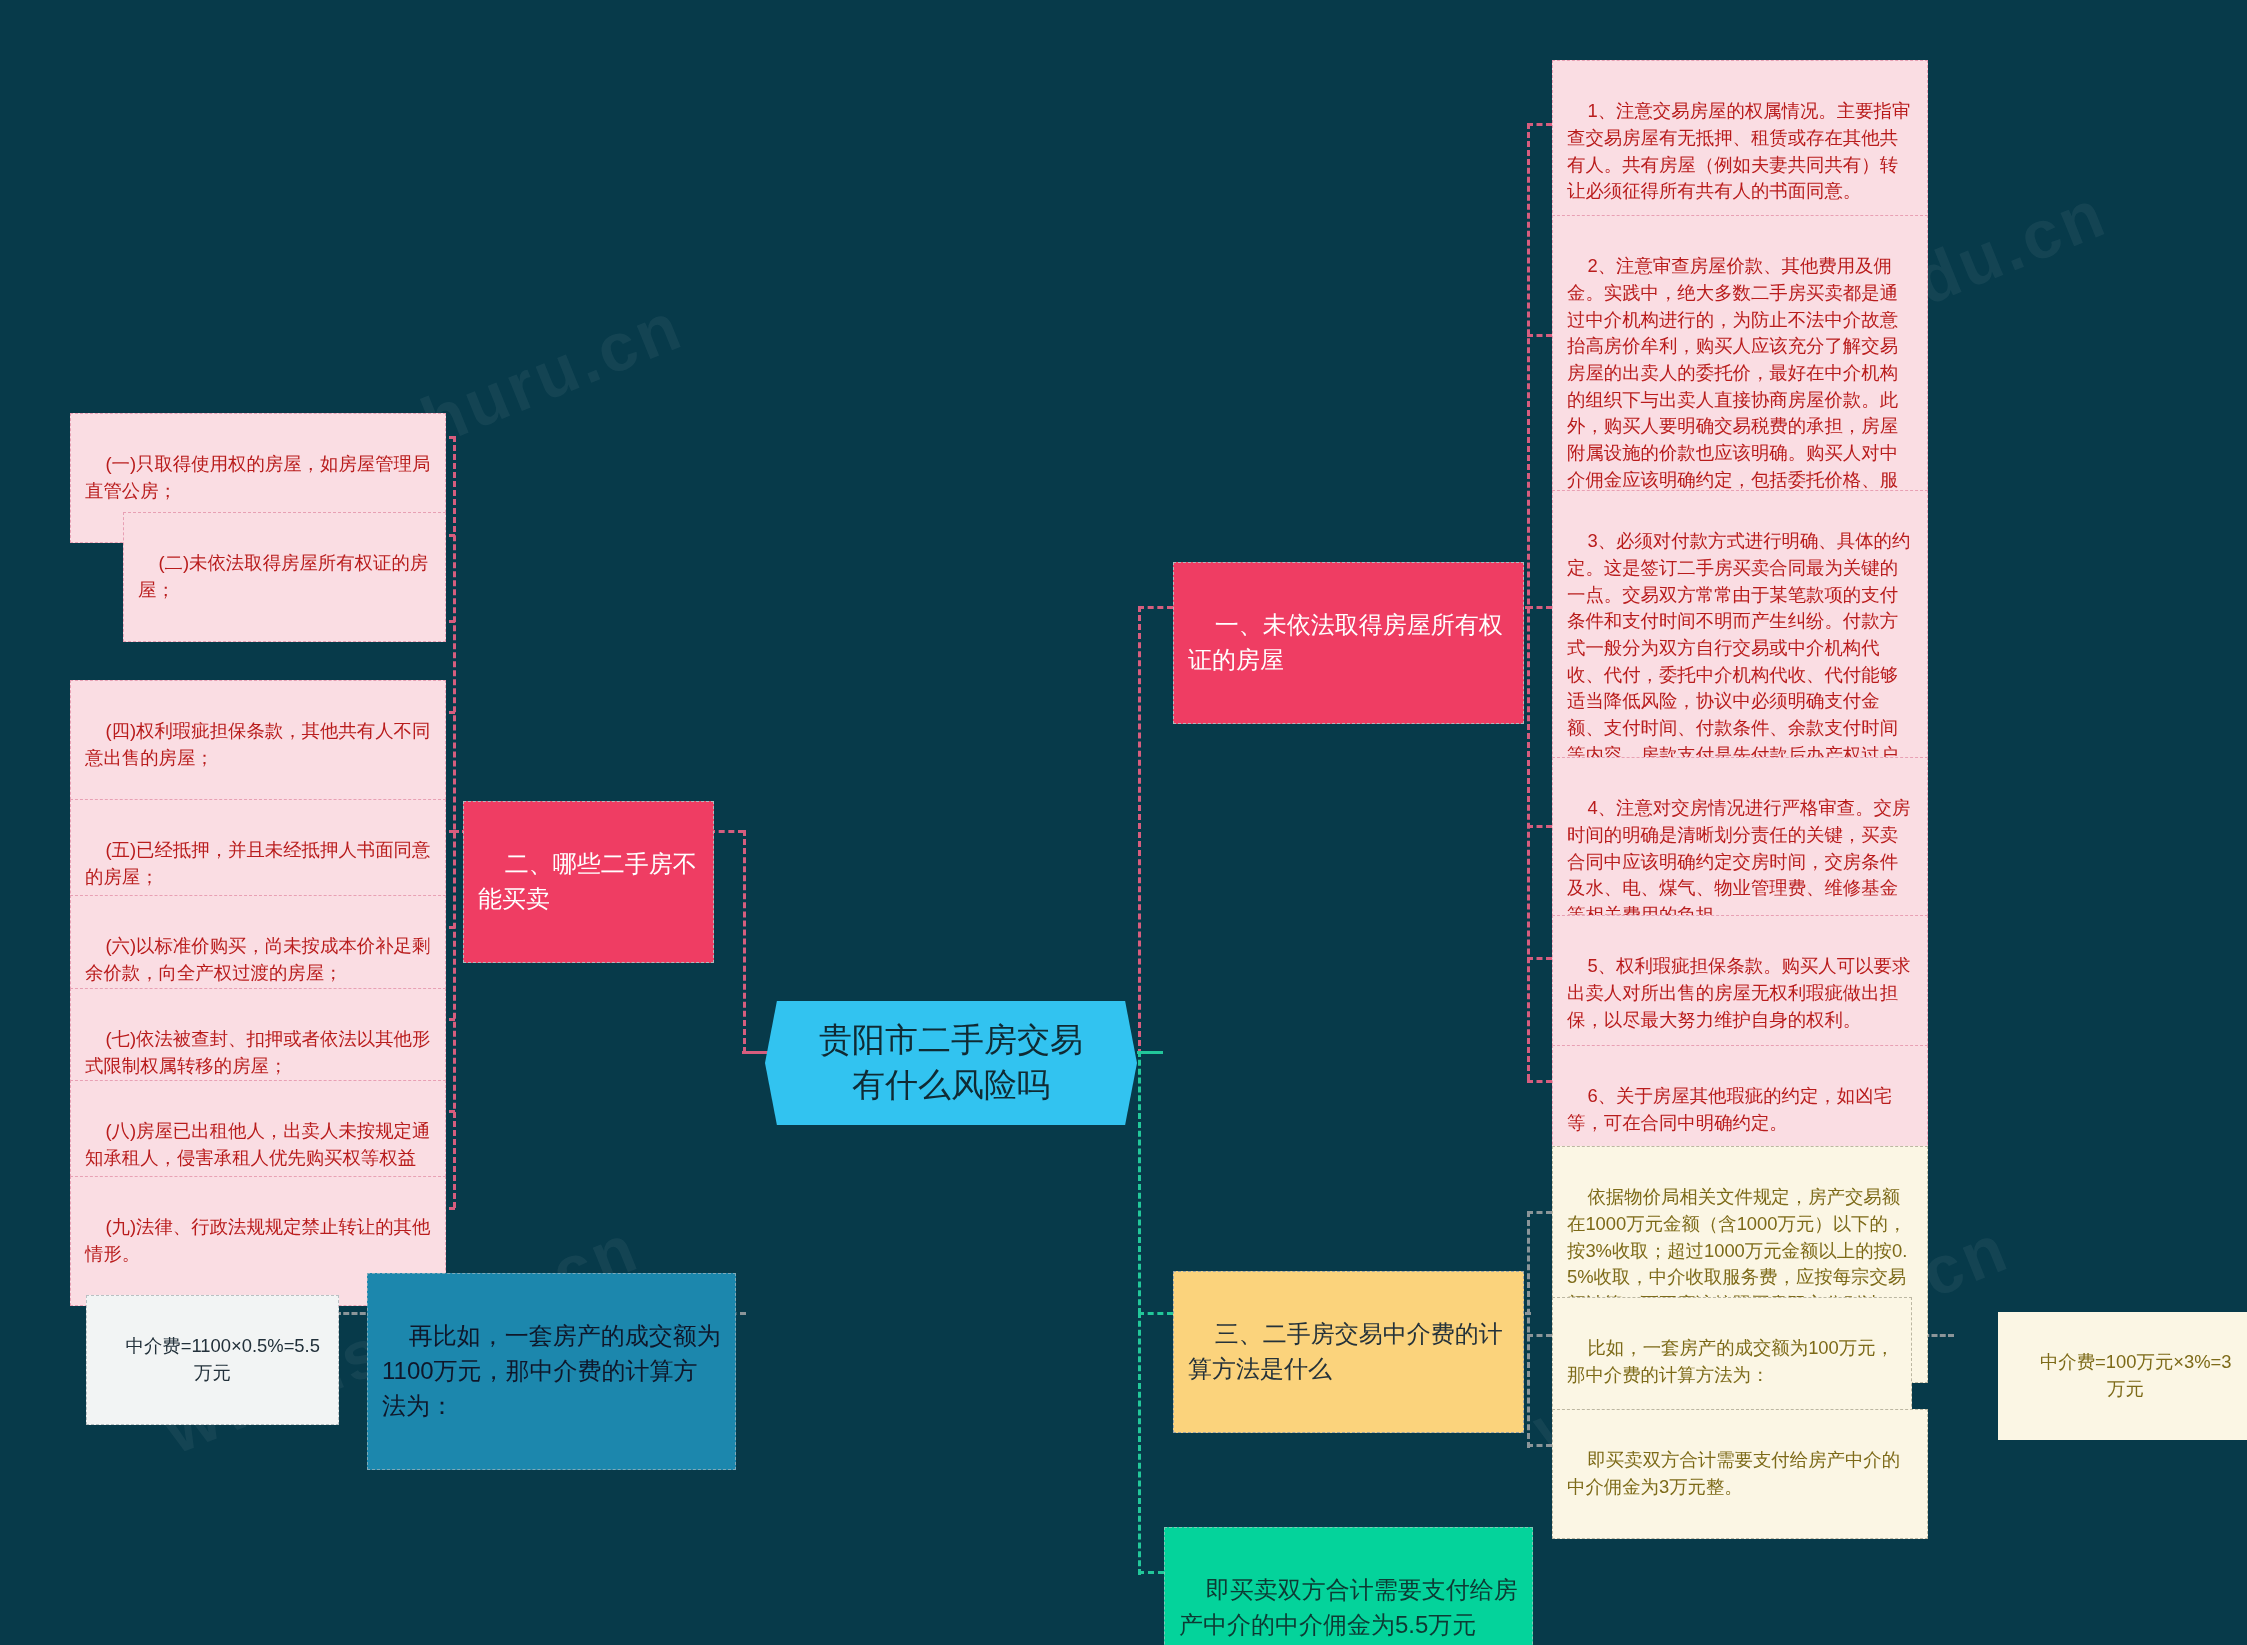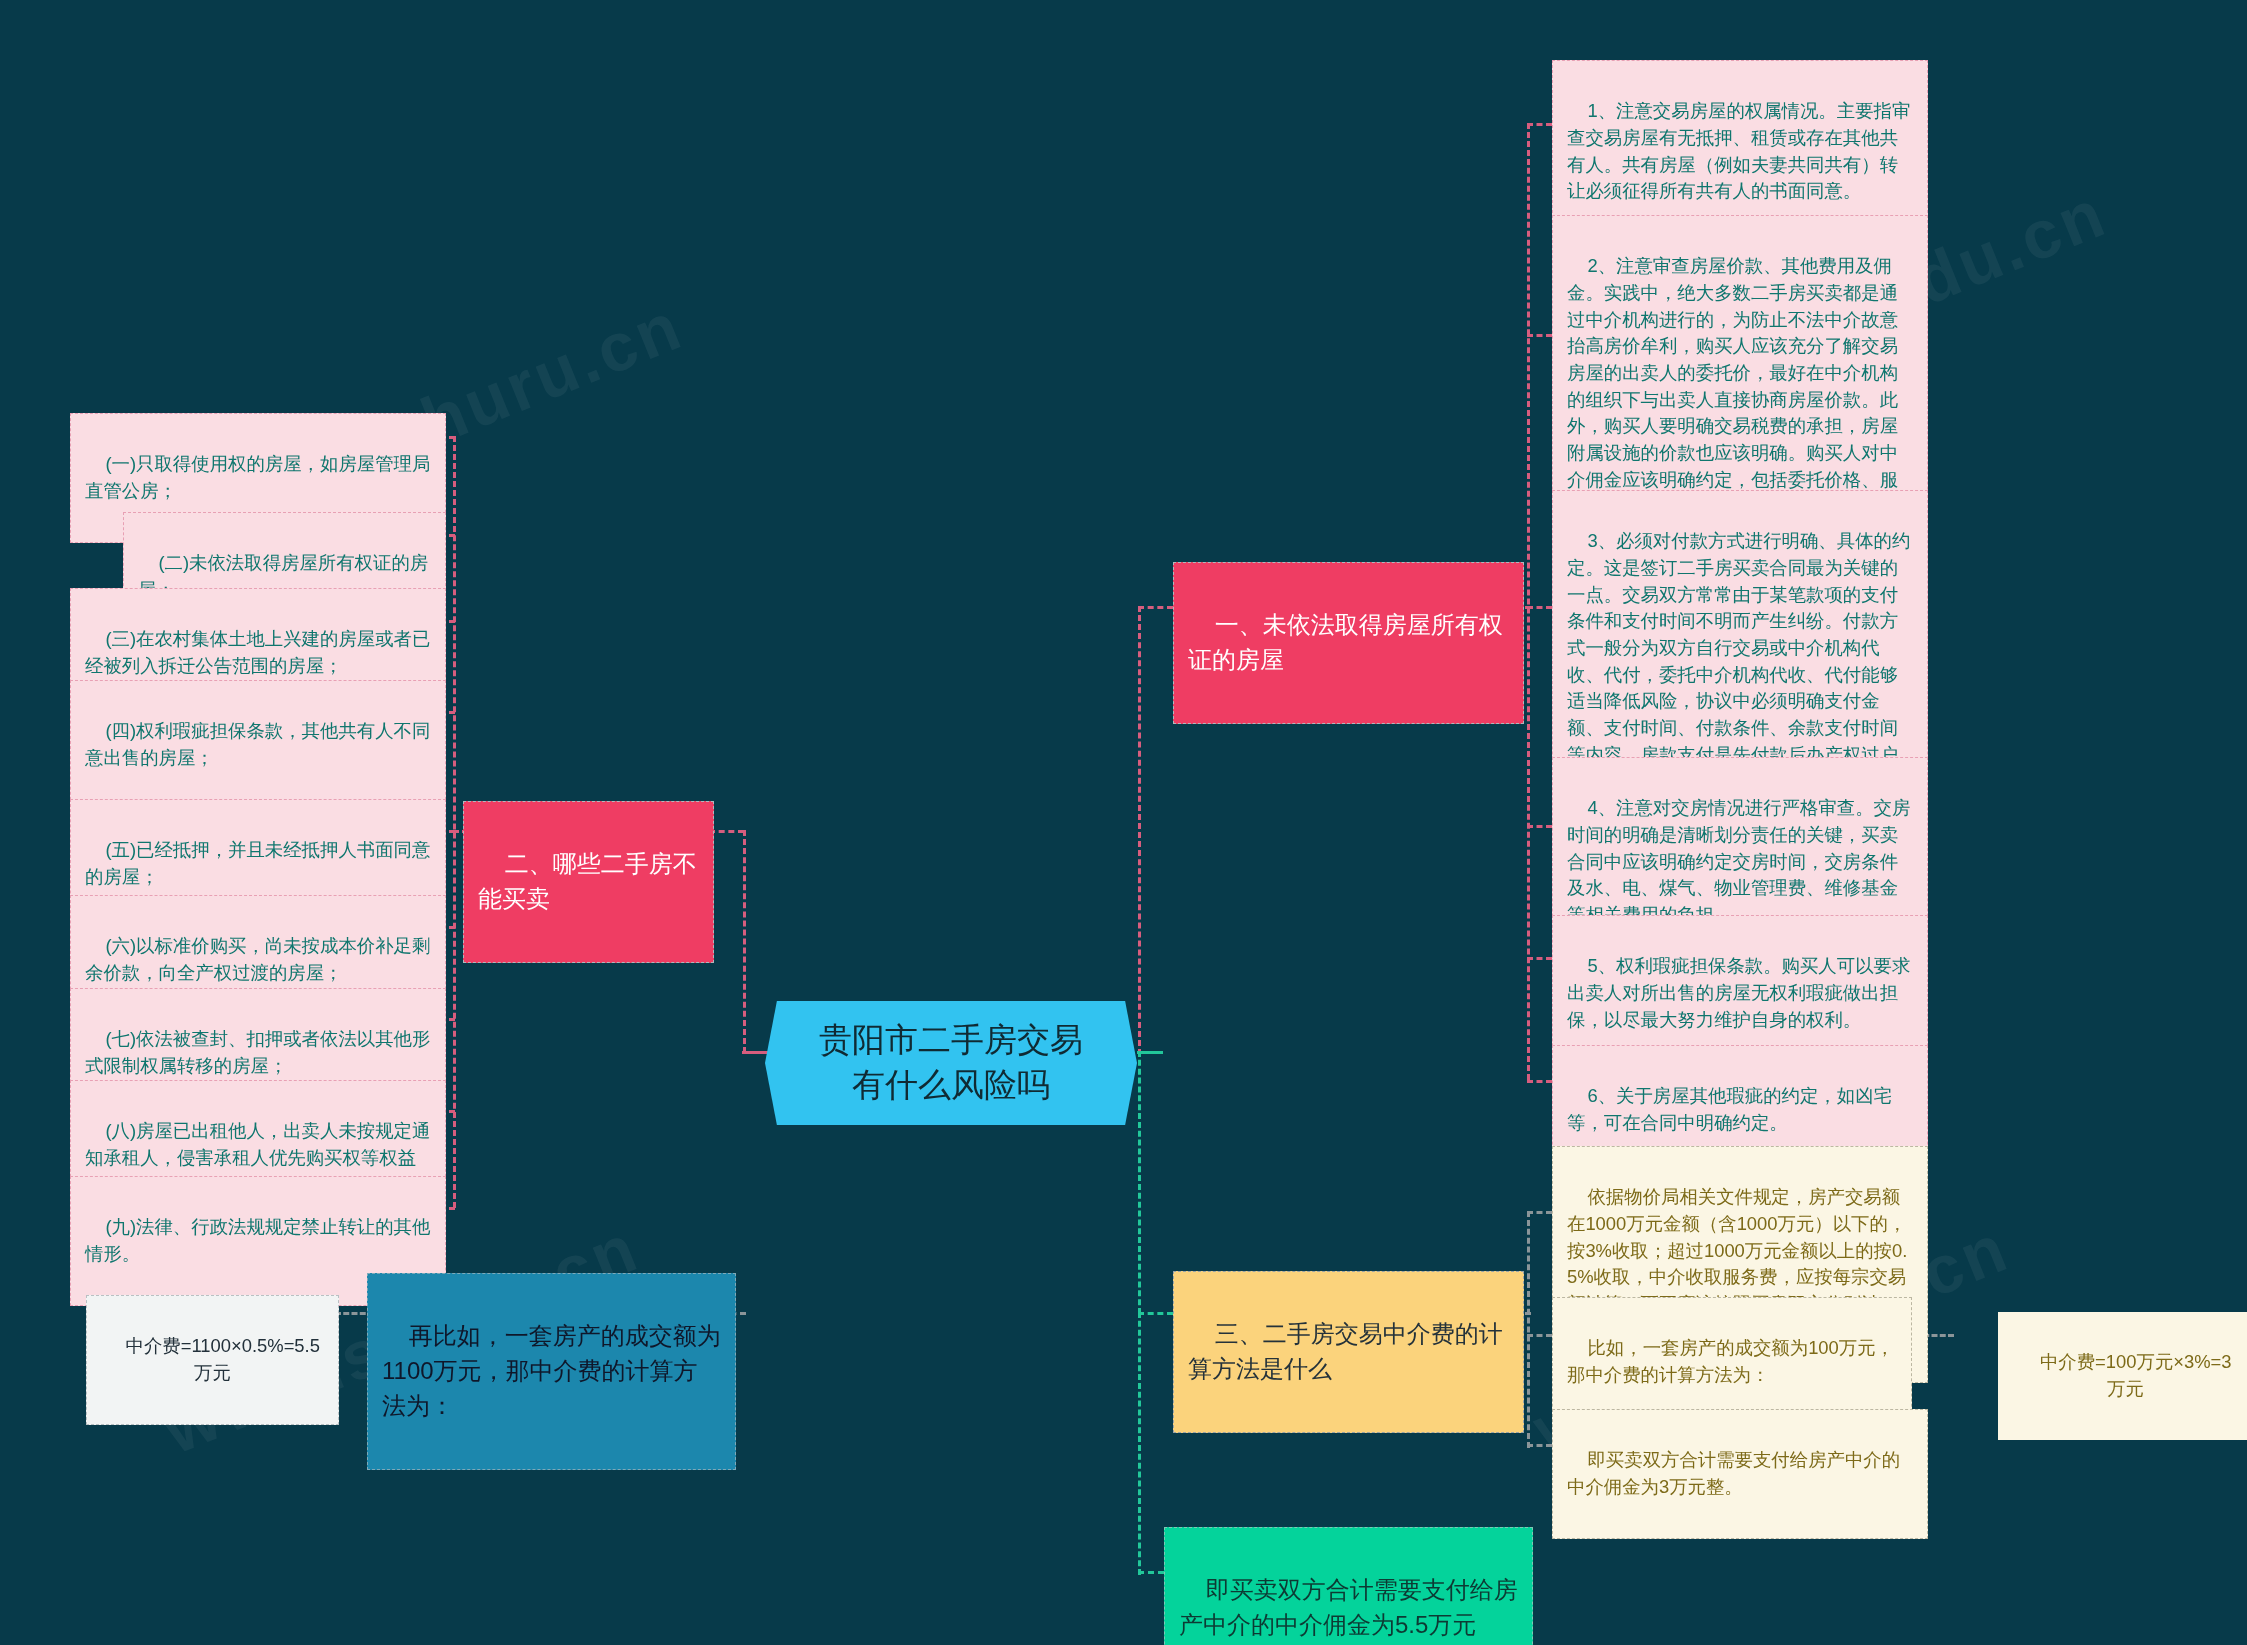--- a/index.html
+++ b/index.html
@@ -67,21 +67,21 @@
   .branch-yellow {
     background: #fbd37c;
     color: #24323a;
     font-size: 24px;
     border: 1.8px dashed #9aa3a7;
   }
 
   
   .leaf-pink {
     background: #fadde3;
-    color: #0f766e;
+    color: #b91c1c;
     font-size: 18.4px;
     border: 1.8px dashed #e8a0b4;
   }
   .leaf-cream {
     background: #fbf6e4;
     color: #7d6a18;
     font-size: 18.4px;
     border: 1.8px dashed #bcb7a2;
   }
   .leaf-blue {
@@ -214,23 +214,20 @@
   <div class="node branch-pink" style="left:463px; top:801px; width:251px;">
     <span>二、哪些二手房不能买卖</span>
   </div>
 
   <div class="node leaf-pink" style="left:70px; top:413px; width:376px;">
     <span>(一)只取得使用权的房屋，如房屋管理局直管公房；</span>
   </div>
   <div class="node leaf-pink" style="left:123px; top:512px; width:323px;">
     <span>(二)未依法取得房屋所有权证的房屋；</span>
   </div>
-  <div class="node leaf-pink" style="left:70px; top:588px; width:376px;">
-    <span>(三)在农村集体土地上兴建的房屋或者已经被列入拆迁公告范围的房屋；</span>
-  </div>
   <div class="node leaf-pink" style="left:70px; top:680px; width:376px;">
     <span>(四)权利瑕疵担保条款，其他共有人不同意出售的房屋；</span>
   </div>
   <div class="node leaf-pink" style="left:70px; top:799px; width:376px;">
     <span>(五)已经抵押，并且未经抵押人书面同意的房屋；</span>
   </div>
   <div class="node leaf-pink" style="left:70px; top:895px; width:376px;">
     <span>(六)以标准价购买，尚未按成本价补足剩余价款，向全产权过渡的房屋；</span>
   </div>
   <div class="node leaf-pink" style="left:70px; top:988px; width:376px;">

